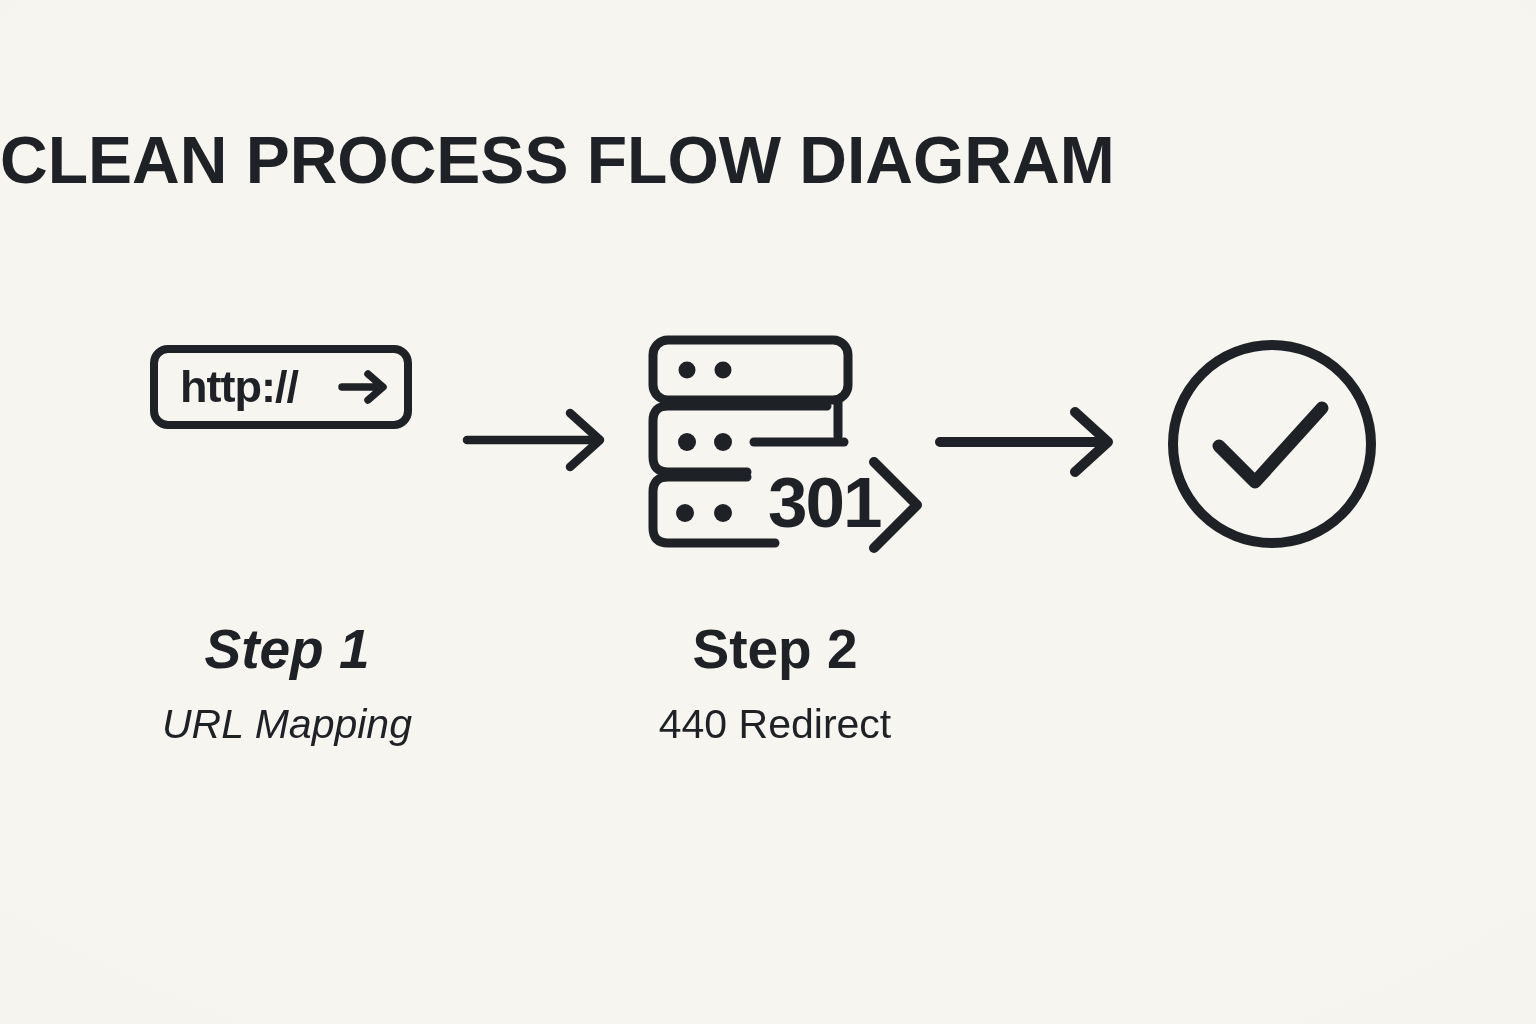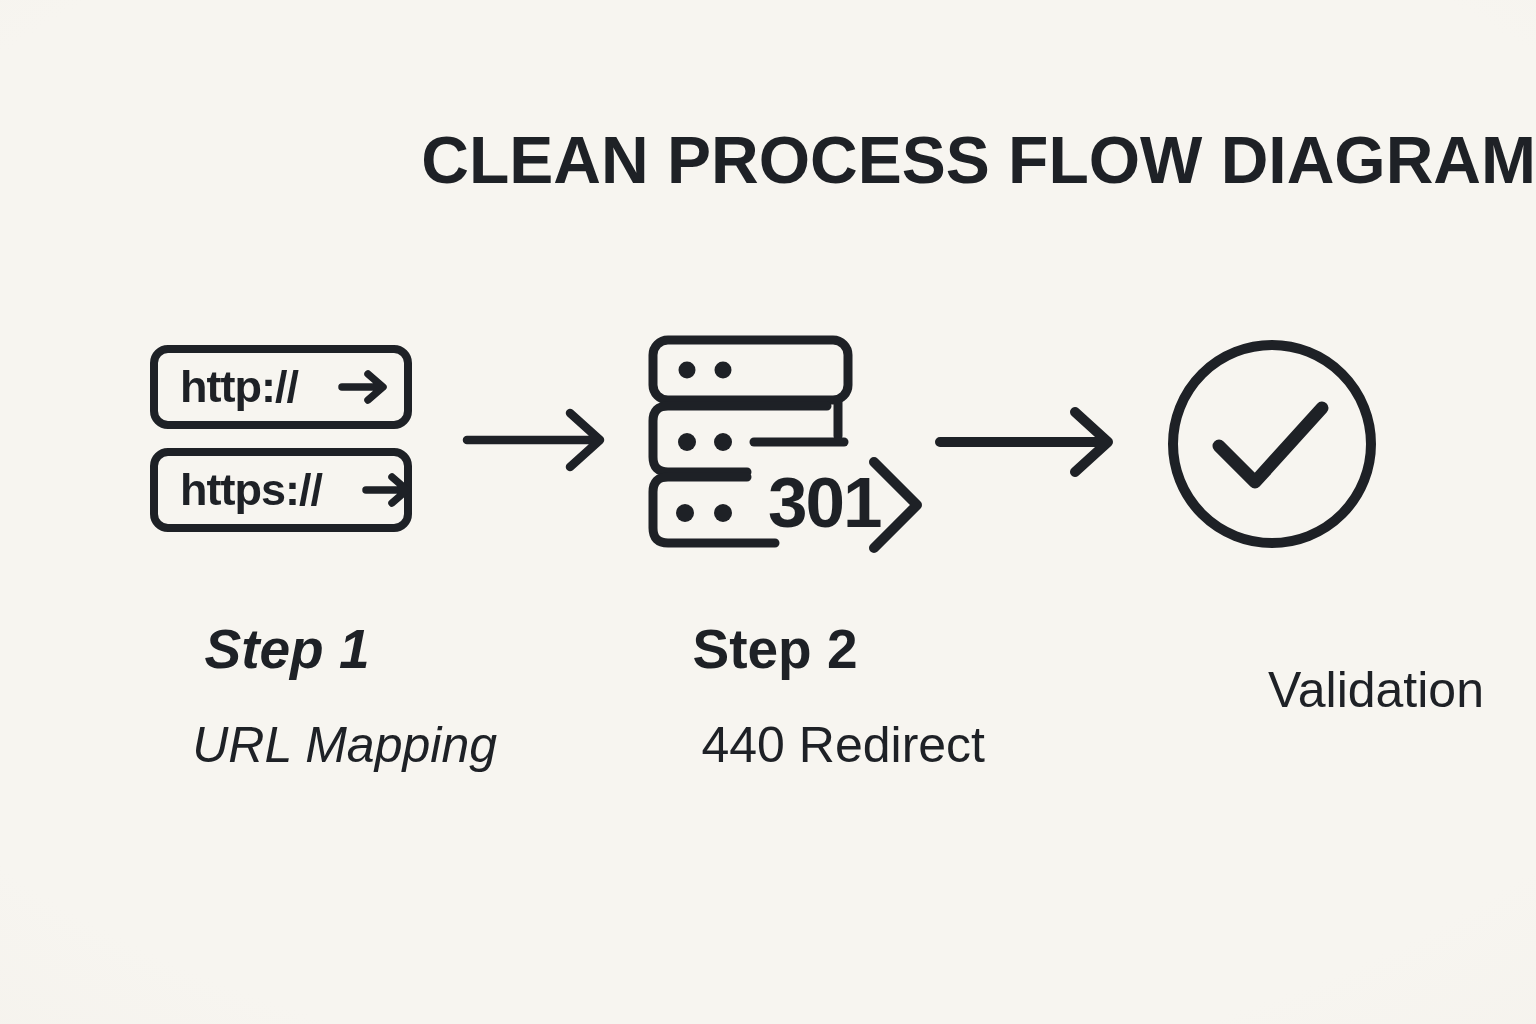--- a/index.html
+++ b/index.html
@@ -19,21 +19,21 @@
     position: relative;
     width: 1536px;
     height: 1024px;
     background: radial-gradient(ellipse 120% 110% at 50% 45%, var(--bg) 55%, var(--bg-edge) 100%);
     color: var(--text);
   }
   .title {
     position: absolute;
     left: 0; right: 0;
     top: 122px;
-    text-align: right;
+    text-align: left;
     font-size: 66px;
     font-weight: 700;
     letter-spacing: 0px;
     color: var(--text);
     white-space: nowrap;
   }
   
   .pill-stack {
     position: absolute;
     left: 150px;
@@ -80,48 +80,41 @@
     top: 622px;
     text-align: center;
   }
   .step-col .step-name {
     font-size: 55px;
     font-weight: 700;
     color: var(--text);
     line-height: 1.0;
   }
   .step-col .step-caption {
-    margin-top: 43px;
-    font-size: 50px;
+    margin-top: 27px;
+    font-size: 41px;
     font-weight: 400;
     color: var(--text);
     line-height: 1.0;
     white-space: nowrap;
-    text-align: right;
   }
   .col-1 { left: 77px; font-style: italic; }
   .col-2 { left: 565px; }
   .col-3 { left: 1064px; }
 </style>
 </head>
 <body>
 
 <div class="canvas">
 
   <div class="title">CLEAN PROCESS FLOW DIAGRAM</div>
 
   <div class="pill-stack">
     <div class="url-pill">
       <span class="label">http://</span>
-      <svg class="pill-arrow" width="50" height="36" viewBox="0 0 50 36">
-        <path class="svg-stroke" d="M4 18 H44 M30 5 L45 18 L30 31" stroke-width="7.5" stroke-linecap="round" stroke-linejoin="round"></path>
-      </svg>
-    </div>
-    <div class="url-pill">
-      <span class="label">https://</span>
       <svg class="pill-arrow" width="50" height="36" viewBox="0 0 50 36">
         <path class="svg-stroke" d="M4 18 H44 M30 5 L45 18 L30 31" stroke-width="7.5" stroke-linecap="round" stroke-linejoin="round"></path>
       </svg>
     </div>
   </div>
 
   <svg class="abs" style="left:460px; top:405px;" width="150" height="70" viewBox="0 0 150 70">
     <path class="svg-stroke" d="M7 35 H138 M110 8 L140 35 L110 62" stroke-width="8.5" stroke-linecap="round" stroke-linejoin="round"></path>
   </svg>
 
@@ -157,16 +150,15 @@
 
   <div class="step-col col-1">
     <div class="step-name">Step 1</div>
     <div class="step-caption">URL Mapping</div>
   </div>
   <div class="step-col col-2">
     <div class="step-name">Step 2</div>
     <div class="step-caption">440 Redirect</div>
   </div>
   <div class="step-col col-3">
-    <div class="step-caption">Validation</div>
   </div>
 
 </div>
 
 </body></html>

